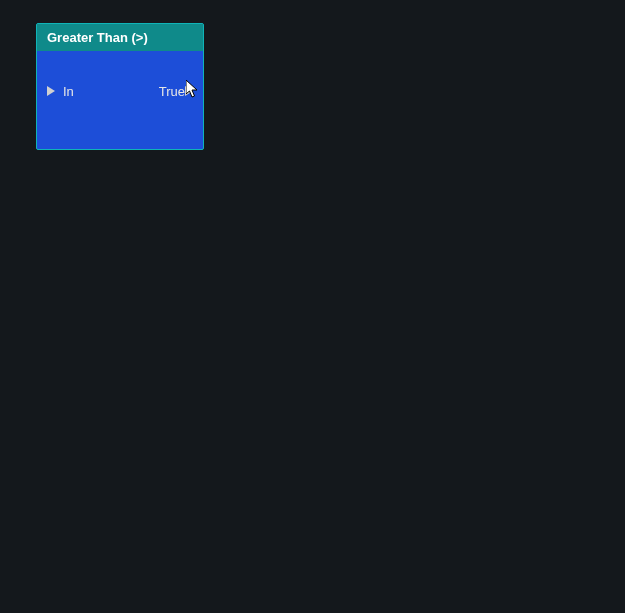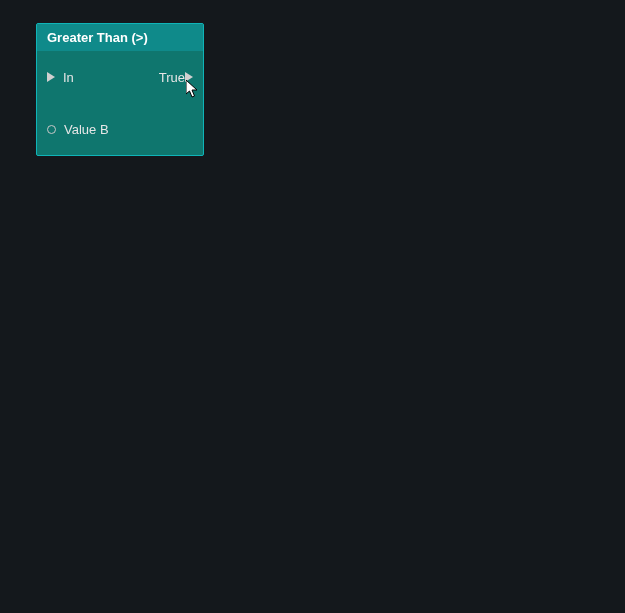--- a/index.html
+++ b/index.html
@@ -15,33 +15,33 @@
       font-size: 13px;
       color: #e8e8e8;
       position: relative;
       overflow: hidden;
     }
     .node {
       position: absolute;
       left: 36px;
       top: 23px;
       width: 168px;
-      background: #0f766e;
+      background: #1d4ed8;
       border: 1px solid #0fb4b8;
       border-radius: 2px;
     }
     .node-header {
       background: #0f8a8a;
       padding: 6px 10px;
       font-weight: 600;
       color: #ffffff;
       font-size: 13px;
     }
     .node-body {
-      padding: 16px 10px 16px 10px;
+      padding: 30px 10px 16px 10px;
       position: relative;
     }
     .port-row {
       display: flex;
       justify-content: space-between;
       align-items: center;
       min-height: 20px;
       margin-bottom: 12px;
     }
     .port-row.tight {
@@ -106,25 +106,19 @@
       <div class="port-right">
         <span class="port-label">True</span>
         <span class="exec-tri"></span>
       </div>
     </div>
 
 
     <div class="gap-block"></div>
 
 
-    <div class="port-row">
-      <div class="port-left">
-        <span class="data-circle"></span>
-        <span class="port-label">Value B</span>
-      </div>
-    </div>
 
   </div>
 </div>
 
 <svg class="cursor" width="16" height="20">
   <path d="M0 0 L0 14 L3.5 11 L6 17 L8.5 16 L6 10 L11 10 Z" fill="#ffffff" stroke="#000000" stroke-width="1"></path>
 </svg>
 
 </body></html>

